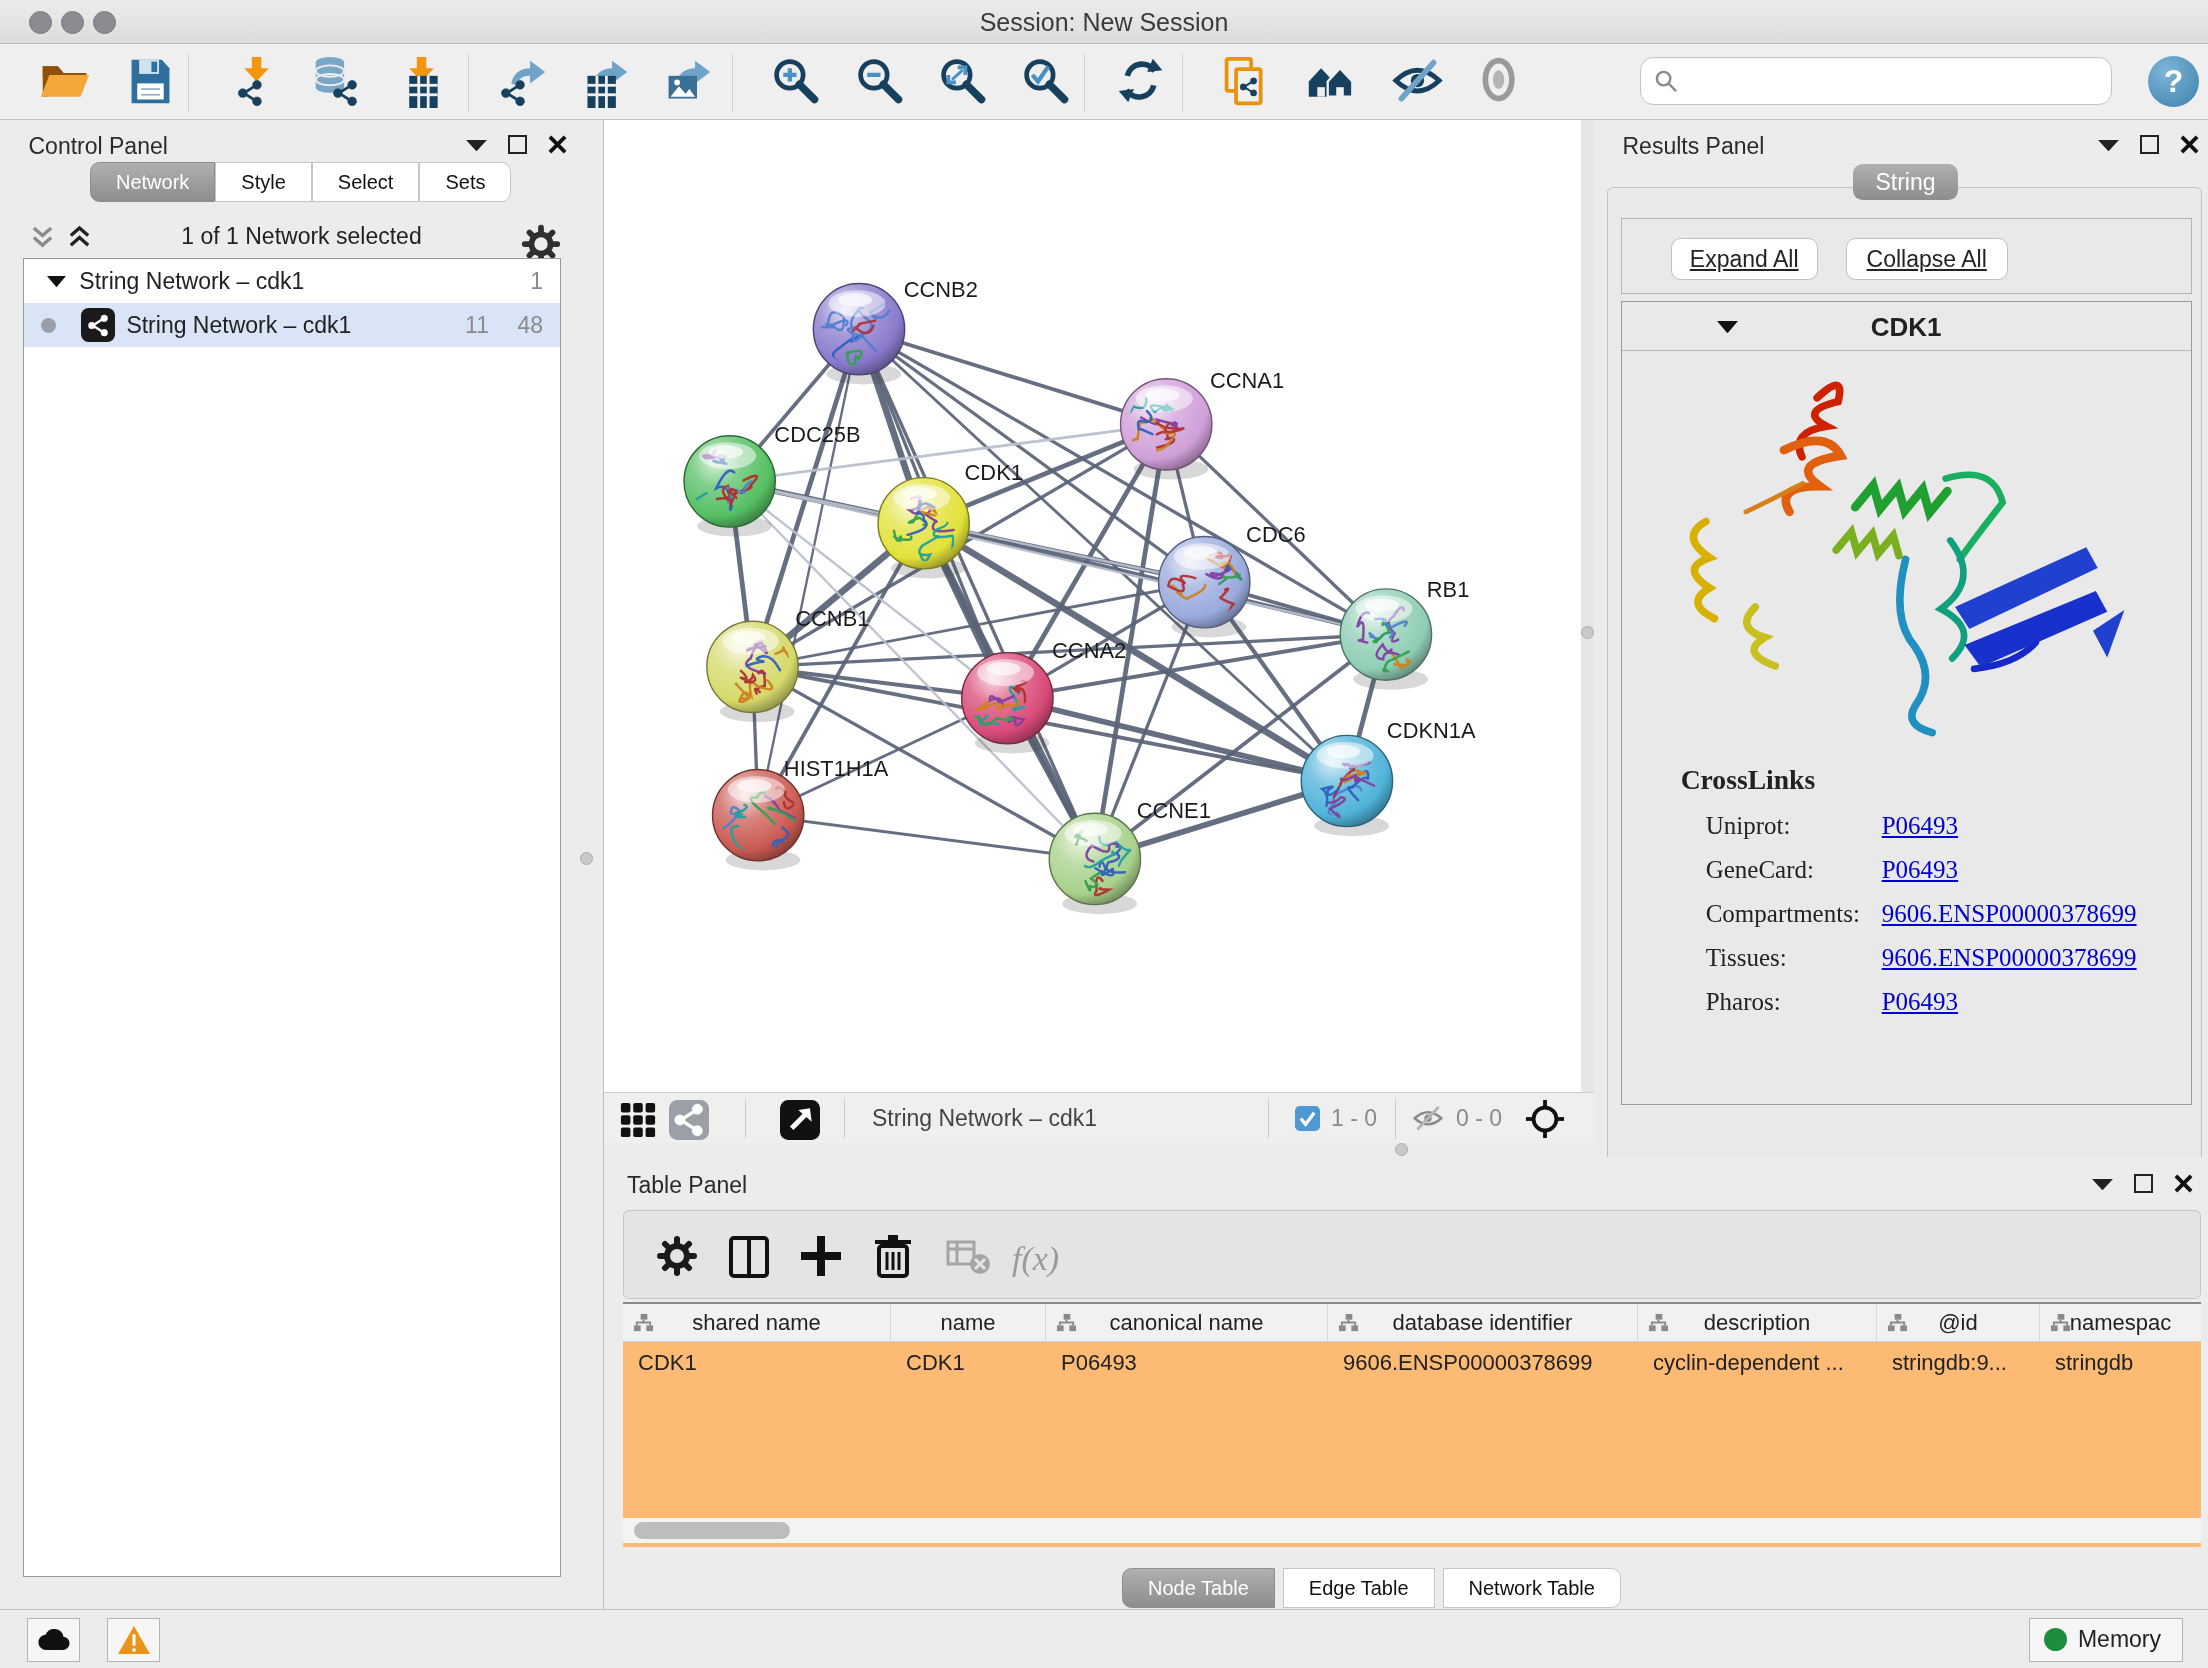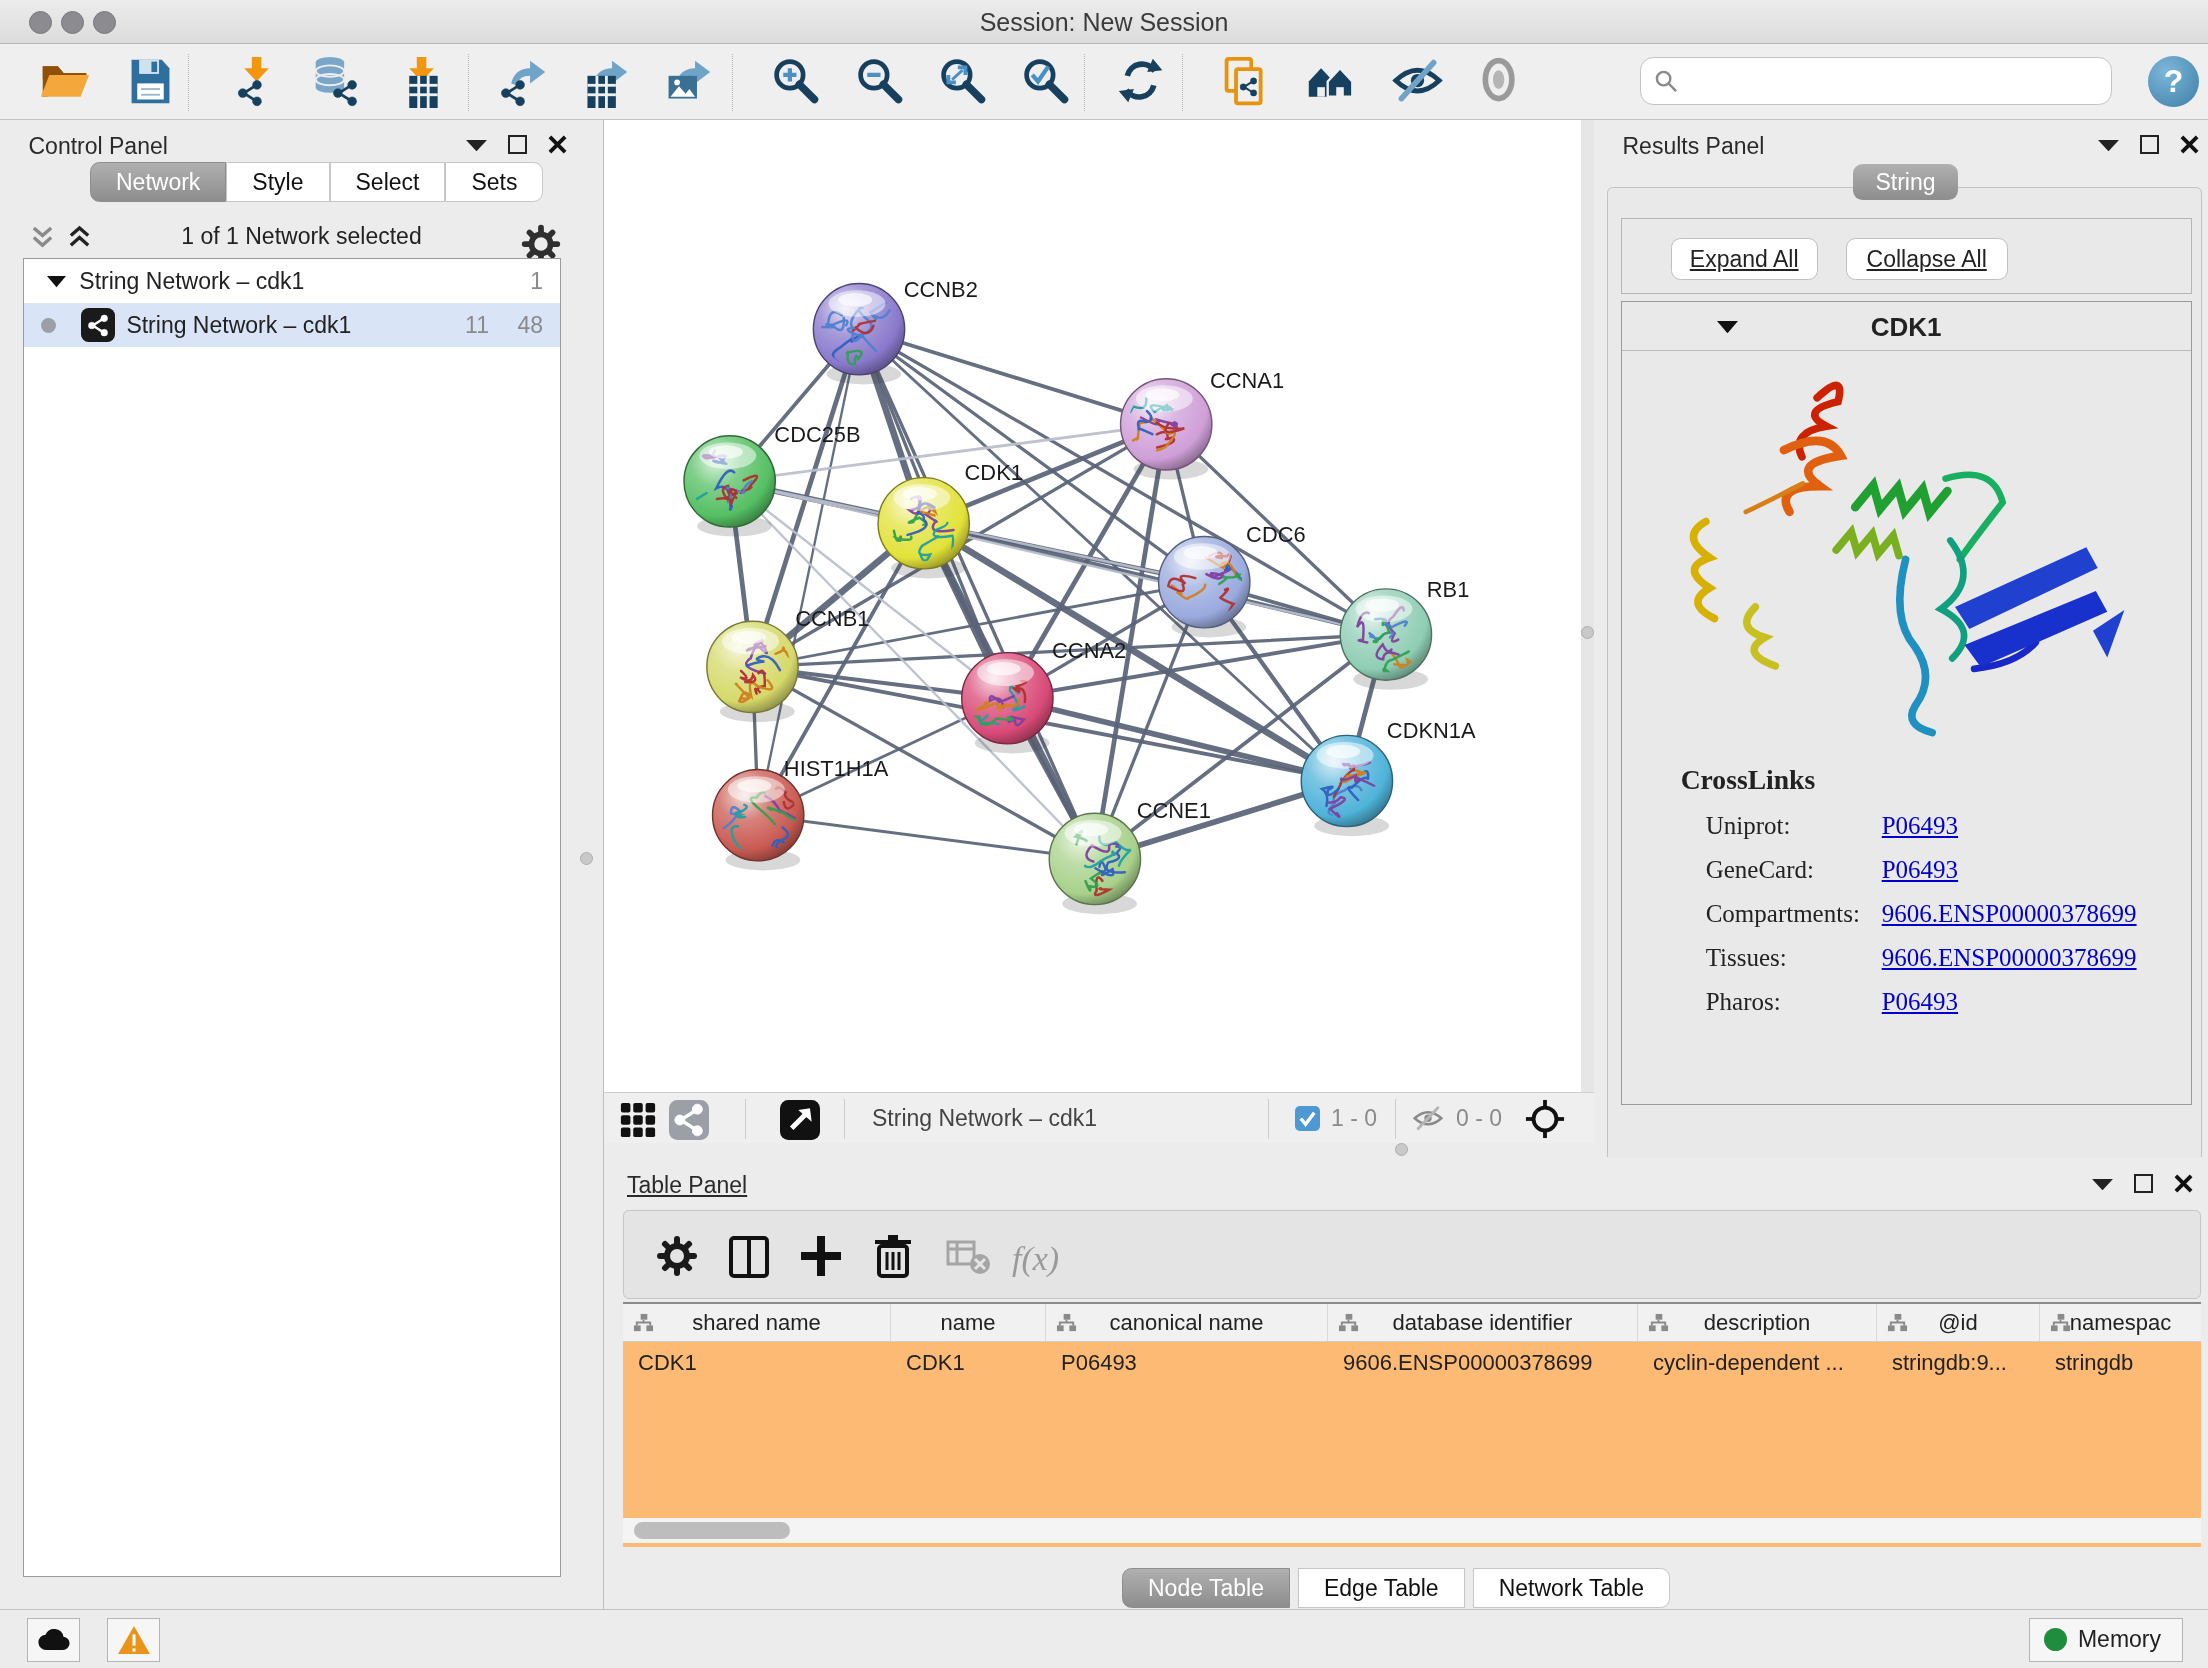--- a/index.html
+++ b/index.html
@@ -29,21 +29,21 @@
   .searchbox input { border:none; outline:none; font-size:23px; flex:1; background:transparent;
     font-family:"Liberation Sans",sans-serif; }
   .helpbtn { position:absolute; left:2148px; top:12.4px; width:51px; height:51px; border-radius:50%;
     background:radial-gradient(circle at 35% 30%, #7db6d9, #3d7fa8); color:#fff; font-size:32px;
     font-weight:bold; display:flex; align-items:center; justify-content:center; cursor:pointer; }
 
   
   .panel-title { font-size:23px; color:#2a2a2a; }
   .win-ctl { display:inline-flex; gap:21px; align-items:center; }
   .tabbtn { height:40px; padding:0 25px; display:inline-flex; align-items:center; justify-content:center;
-    font-size:23px; background:#fff; border:1px solid #c6c6c6; color:#111; cursor:pointer; }
+    font-size:20px; background:#fff; border:1px solid #c6c6c6; color:#111; cursor:pointer; }
   .tabbtn:first-child { border-radius:9.5px 0 0 9.5px; }
   .tabbtn:last-child { border-radius:0 9.5px 9.5px 0; }
   .tabbtn.active { background:linear-gradient(#b0b0b0,#8d8d8d); color:#fff; border-color:#8d8d8d; }
 
   
   .control-panel { left:0; top:120px; width:604px; height:1489px; background:#ececec;
     border-right:1px solid #bdbdbd; }
   .cp-header { position:absolute; left:28.5px; top:13.3px; }
   .cp-tabs { position:absolute; left:90px; top:42px; display:flex; }
   .cp-subrow { position:absolute; left:0; top:95px; width:100%; height:42px; }
@@ -84,21 +84,21 @@
   .rp-entry-name { position:absolute; left:0; width:100%; top:9.5px; text-align:center; font-size:26px; font-weight:bold; }
   .rp-desc { font-size:23px; padding:15px 0 0 43px; }
   .crossl { font-family:"Liberation Serif",serif; }
   .crossl-title { font-size:27.6px; font-weight:bold; padding-left:59px; }
   .crossl-row { display:flex; font-size:25px; padding-left:84px; margin-top:16px; }
   .crossl-row .lbl { width:176px; }
   .crossl-row a { color:#0000cc; text-decoration:underline; cursor:pointer; }
 
   
   .table-panel { left:604px; top:1157px; width:1605px; height:453px; background:#ececec; }
-  .tp-header { position:absolute; left:23px; top:15px;text-decoration:underline; }
+  .tp-header { position:absolute; left:23px; top:15px; }
   .tp-toolbar { position:absolute; left:19px; top:53px; width:1578px; height:89px; background:#e4e4e4;
     border:1px solid #c6c6c6; border-radius:5.7px; }
   .tp-ticon { position:absolute; top:21px; width:48px; height:48px; cursor:pointer; }
   .tp-table { position:absolute; left:19px; top:145px; width:1578px; height:245px; background:#fdba74;
     border-top:2.9px solid #8a8a8a; overflow:hidden; }
   .tp-headrow { display:flex; height:38px; background:#f1f1f1; border-bottom:1px solid #cfcfcf; }
   .tp-hcell { position:relative; display:flex; align-items:center; justify-content:center;
     font-size:22px; color:#222; border-right:1px solid #d8d8d8; cursor:pointer; flex:none; }
   .tp-hcell .hicon { position:absolute; left:9.5px; top:8.6px; }
   .tp-row { display:flex; height:42px; }

